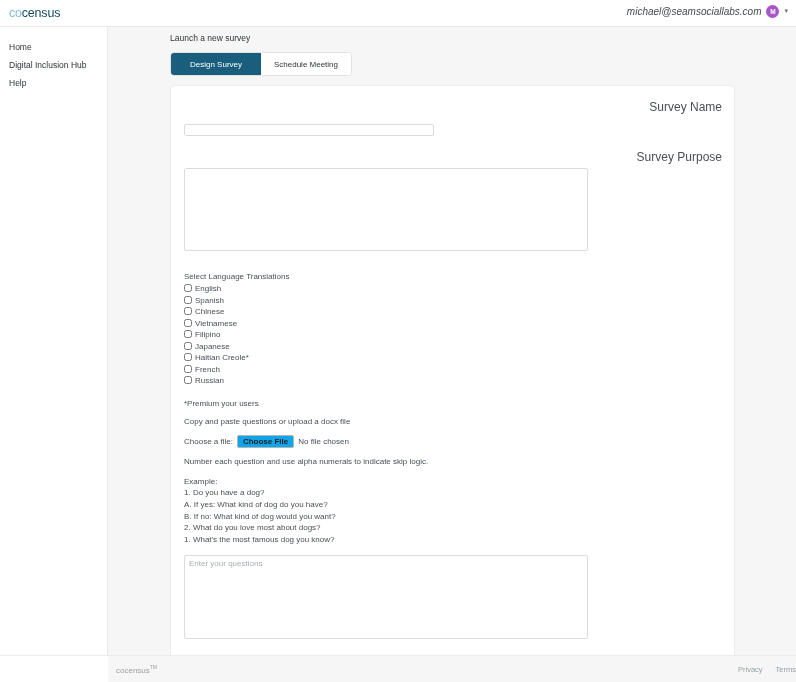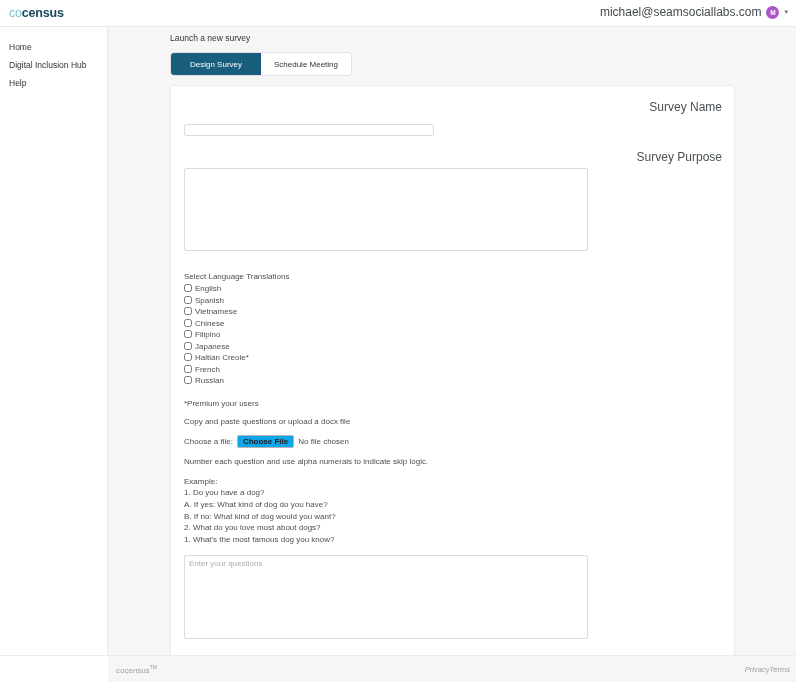--- a/index.html
+++ b/index.html
@@ -18,28 +18,28 @@
     width: 796px; height: 27px;
     background: #ffffff;
     border-bottom: 1px solid #eaeaea;
   }
   .logo {
     position: absolute; left: 9px; top: 6px;
     font-size: 12.5px; letter-spacing: -0.2px;
     white-space: nowrap;
   }
   .logo .co { color: #7fbfd6; font-weight: 400; }
-  .logo .census { color: #174a5e; font-weight: 700; }
+  .logo .census { color: #174a5e; font-weight: 400; }
 
   .account {
     position: absolute; right: 8px; top: 5px;
     display: flex; align-items: center; gap: 5px;
   }
   .account-email {
-    font-size: 12px; color: #444a4e; white-space: nowrap;
+    font-size: 10px; color: #444a4e; white-space: nowrap; font-style: italic;
   }
   .avatar {
     width: 13px; height: 13px; border-radius: 50%;
     background: #a855c8;
     color: #ffffff; font-size: 6.5px;
     display: flex; align-items: center; justify-content: center;
     font-weight: 600;
   }
   .caret {
     font-size: 7px; color: #6b7174; line-height: 1;
@@ -200,22 +200,22 @@
     background: #f6f6f6;
     border-top: 1px solid #ececec;
     display: flex; align-items: center;
   }
   .footer-logo {
     position: absolute; left: 8px;
     font-size: 8px; color: #9ba0a3;
   }
   .footer-logo sup { font-size: 5px; }
   .footer-links {
-    position: absolute; right: 6px;
-    display: flex;  font-style: italic;
+    position: absolute; right: 0;
+    display: flex; gap: 13px;
   }
   .footer-link {
     font-size: 7.5px; color: #9ba0a3; cursor: pointer;
     text-decoration: none;
   }
   .footer-left-pad {
     position: absolute; left: 0; top: 655px;
     width: 108px; height: 27px; background: #ffffff;
     border-top: 1px solid #ececec;
   }
@@ -262,25 +262,25 @@
     <label class="check-row">
       <input type="checkbox" style="">
       <span class="check-label">English</span>
     </label>
     <label class="check-row">
       <input type="checkbox" style="">
       <span class="check-label">Spanish</span>
     </label>
     <label class="check-row">
       <input type="checkbox" style="">
+      <span class="check-label">Chinese</span>
+    </label>
+    <label class="check-row">
+      <input type="checkbox" style="">
       <span class="check-label">Vietnamese</span>
-    </label>
-    <label class="check-row">
-      <input type="checkbox" style="">
-      <span class="check-label">Chinese</span>
     </label>
     <label class="check-row">
       <input type="checkbox" style="">
       <span class="check-label">Filipino</span>
     </label>
     <label class="check-row">
       <input type="checkbox" style="">
       <span class="check-label">Japanese</span>
     </label>
     <label class="check-row">

